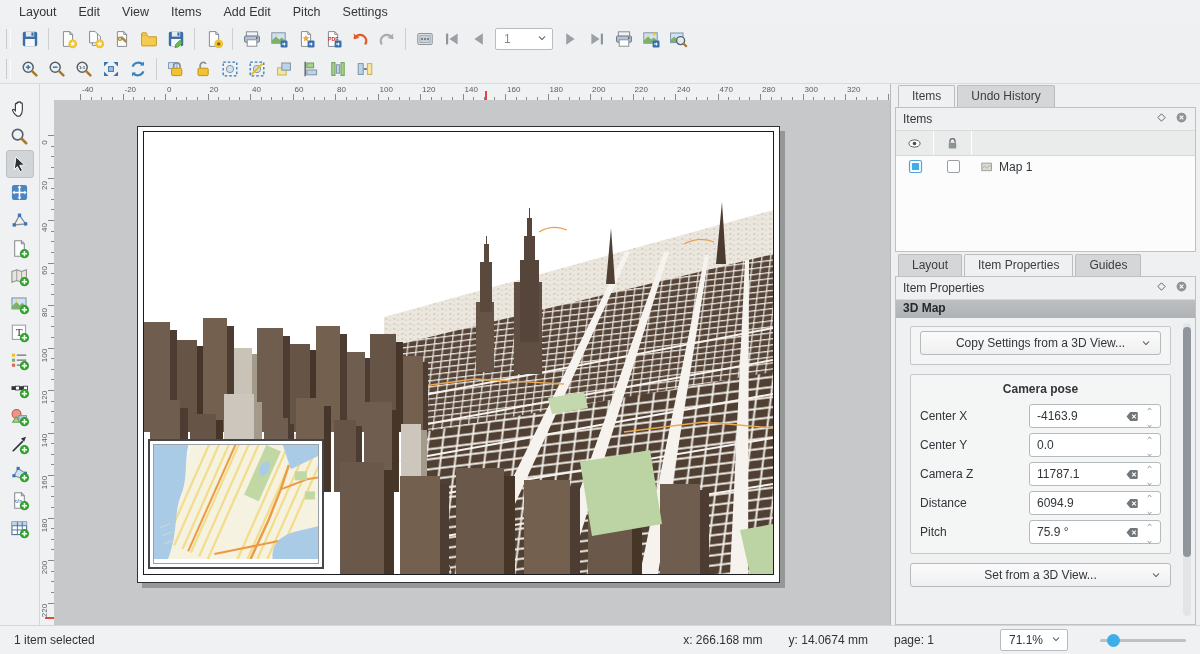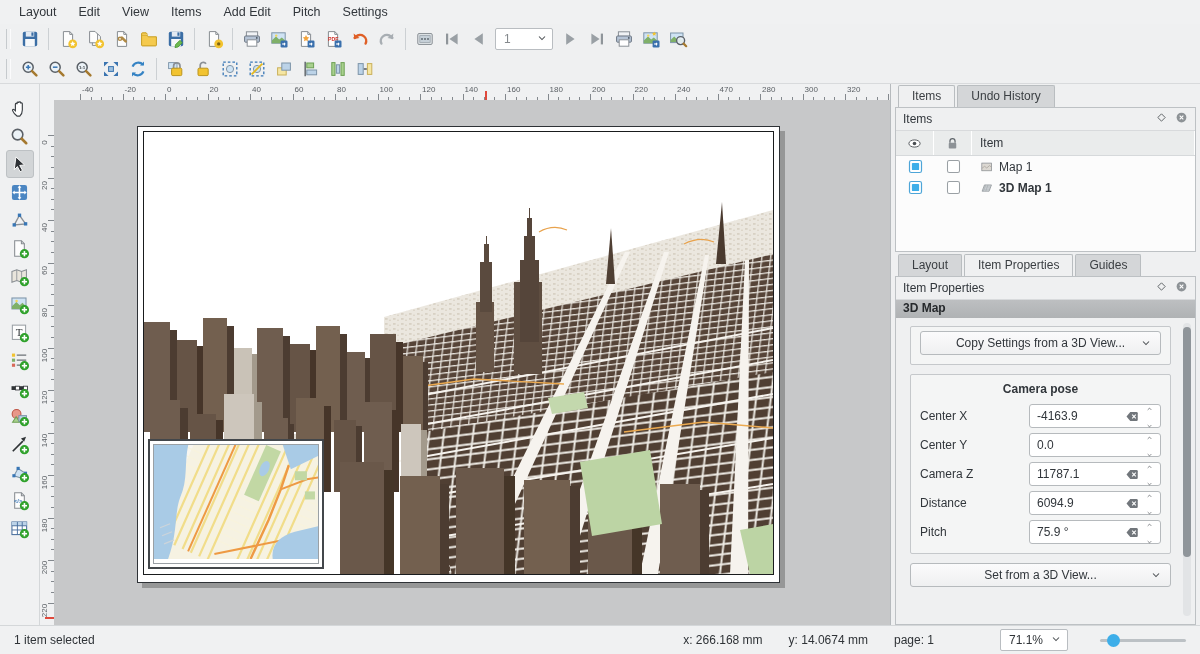--- a/index.html
+++ b/index.html
@@ -825,21 +825,20 @@
               <ellipse cx="10" cy="10" rx="7.5" ry="4.8" fill="#fff" stroke="#4a4e52" stroke-width="1.2"></ellipse>
               <circle cx="10" cy="10" r="2.4" fill="#4a4e52"></circle>
             </svg>
           </div>
           <div class="ithc c2">
             <svg viewBox="0 0 20 20">
               <path d="M6.6 9V6.8a3.4 3.4 0 0 1 6.8 0V9" fill="none" stroke="#5f656a" stroke-width="1.6"></path>
               <rect x="5" y="9" width="10" height="7.6" rx="1.2" fill="#8d9296"></rect>
             </svg>
           </div>
-          <div class="ithc c3">Item</div>
         </div>
       <div id="irows">
           <div class="irow">
             <span class="cc">
               <svg viewBox="0 0 20 20">
                 <rect x="2" y="2" width="16" height="16" rx="2.4" fill="#fff" stroke="#4da5d8" stroke-width="1.6"></rect>
                 <rect x="5.2" y="5.2" width="9.6" height="9.6" rx="1.2" fill="#3daee9"></rect>
               </svg>
             </span>
             <span class="cc">
@@ -847,40 +846,20 @@
                 <rect x="2" y="2" width="16" height="16" rx="2.4" fill="#fff" stroke="#9aa0a4" stroke-width="1.4"></rect>
               </svg>
             </span>
             <span class="iic">
               <svg viewBox="0 0 20 20">
                 <rect x="2.6" y="4.4" width="14" height="11" fill="#dcd8d2" stroke="#83888d"></rect>
                 <path d="M2.6 12l4-3 3 2.4 4-3.4 3 2.4" fill="none" stroke="#a8a39b" stroke-width="1.1"></path>
               </svg>
             </span>
             <span class="ilab">Map 1</span>
-          </div>
-          <div class="irow">
-            <span class="cc">
-              <svg viewBox="0 0 20 20">
-                <rect x="2" y="2" width="16" height="16" rx="2.4" fill="#fff" stroke="#4da5d8" stroke-width="1.6"></rect>
-                <rect x="5.2" y="5.2" width="9.6" height="9.6" rx="1.2" fill="#3daee9"></rect>
-              </svg>
-            </span>
-            <span class="cc">
-              <svg viewBox="0 0 20 20">
-                <rect x="2" y="2" width="16" height="16" rx="2.4" fill="#fff" stroke="#9aa0a4" stroke-width="1.4"></rect>
-              </svg>
-            </span>
-            <span class="iic">
-              <svg viewBox="0 0 20 20">
-                <path d="M3 14.6l3.4-9h10l-3.4 9z" fill="#d3d7da" stroke="#7d8287" stroke-width=".9"></path>
-                <path d="M5 11.6h9.4M6.2 8.6h9.4M8 5.6l-3.2 9M11.4 5.6l-3.2 9" stroke="#9aa0a5" stroke-width=".7" fill="none"></path>
-              </svg>
-            </span>
-            <span class="ilab" style="font-weight: bold;">3D Map 1</span>
           </div>
         </div>
     </div>
     <div class="tabbar" id="tabs2">
         <div class="tab">Layout</div>
         <div class="tab active">Item Properties</div>
         <div class="tab">Guides</div>
       </div>
     <div class="panel" id="propsPanel">
       <div class="phead">

